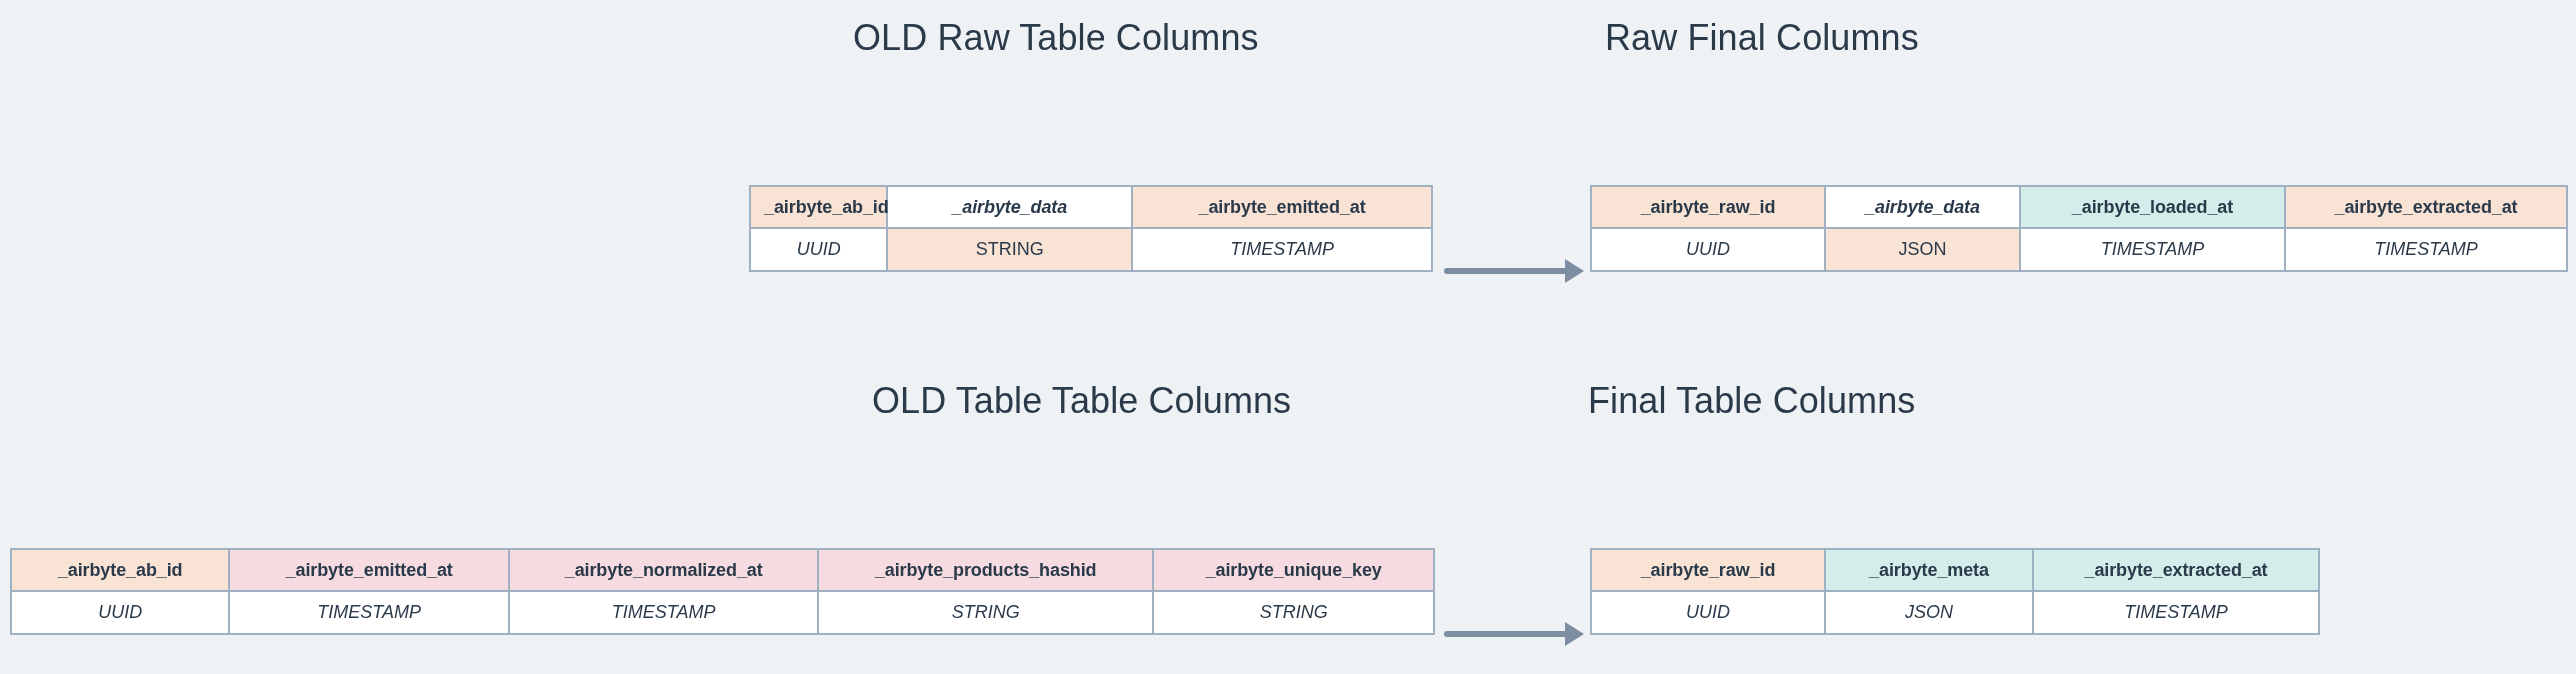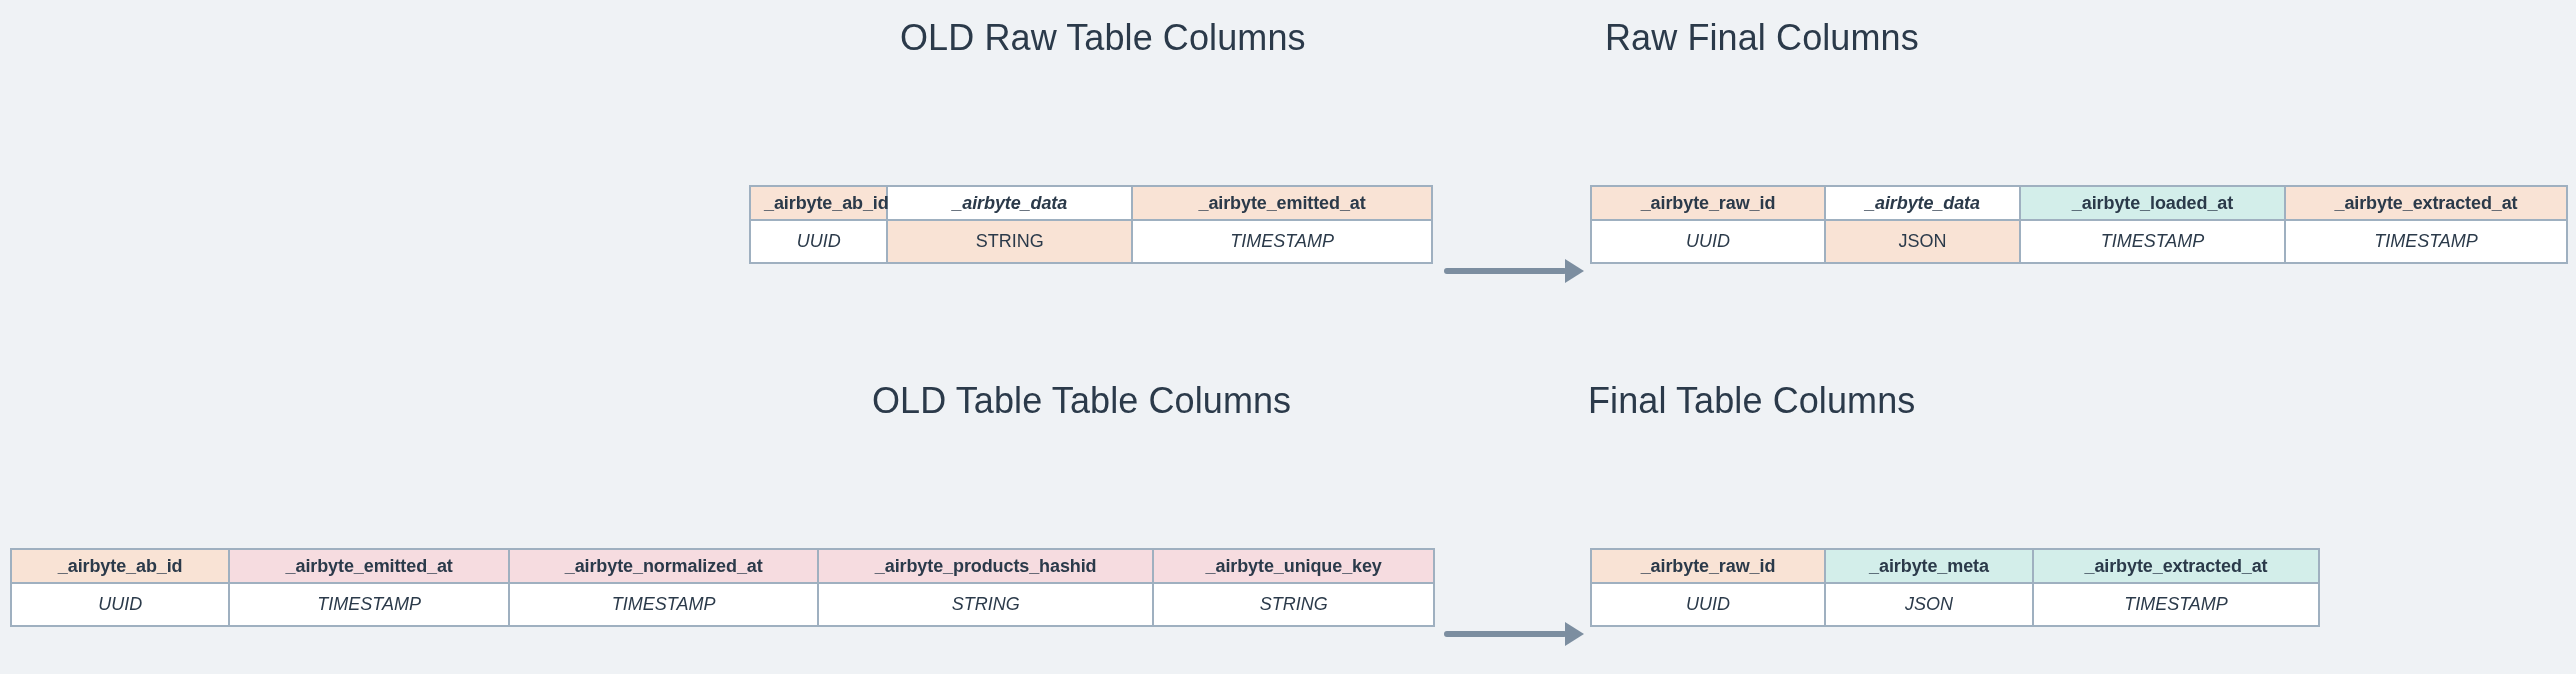--- a/index.html
+++ b/index.html
@@ -43,21 +43,21 @@
   }
   .tbl td {
     background: #ffffff;
     border: 0;
     padding: 0 13px;
     vertical-align: middle;
     box-sizing: border-box;
     white-space: nowrap;
   }
   .tbl tr.head td {
-    height: 34px;
+    height: 42px;
     font-size: 18px;
     font-weight: 700;
     text-align: center;
     letter-spacing: -0.1px;
     border-bottom: 2.2px solid #9fb0c0;
     border-right: 2.2px solid #9fb0c0;
     margin-top: 32px;
   }
   .tbl tr.body td {
     height: 41px;
@@ -96,21 +96,21 @@
     border-left: 19px solid #7c8ea0;
     margin-left: -1.5px;
     flex: 0 0 auto;
   }
 </style>
 </head>
 <body>
 
 <div class="stage">
 
-  <div class="title" style="left:900px; top:20.4px;">OLD Raw Table Columns</div>
+  <div class="title" style="left:853px; top:20.4px;">OLD Raw Table Columns</div>
 
   <div class="title" style="left:1605px; top:20.4px;">Raw Final Columns</div>
 
   <div class="title" style="left:872px; top:383px;">OLD Table Table Columns</div>
 
   <div class="title" style="left:1588px; top:383px;">Final Table Columns</div>
 
   <table class="tbl" style="left:749px; top:185px; width:684px;">
     <colgroup>
       <col style="width:119px">

